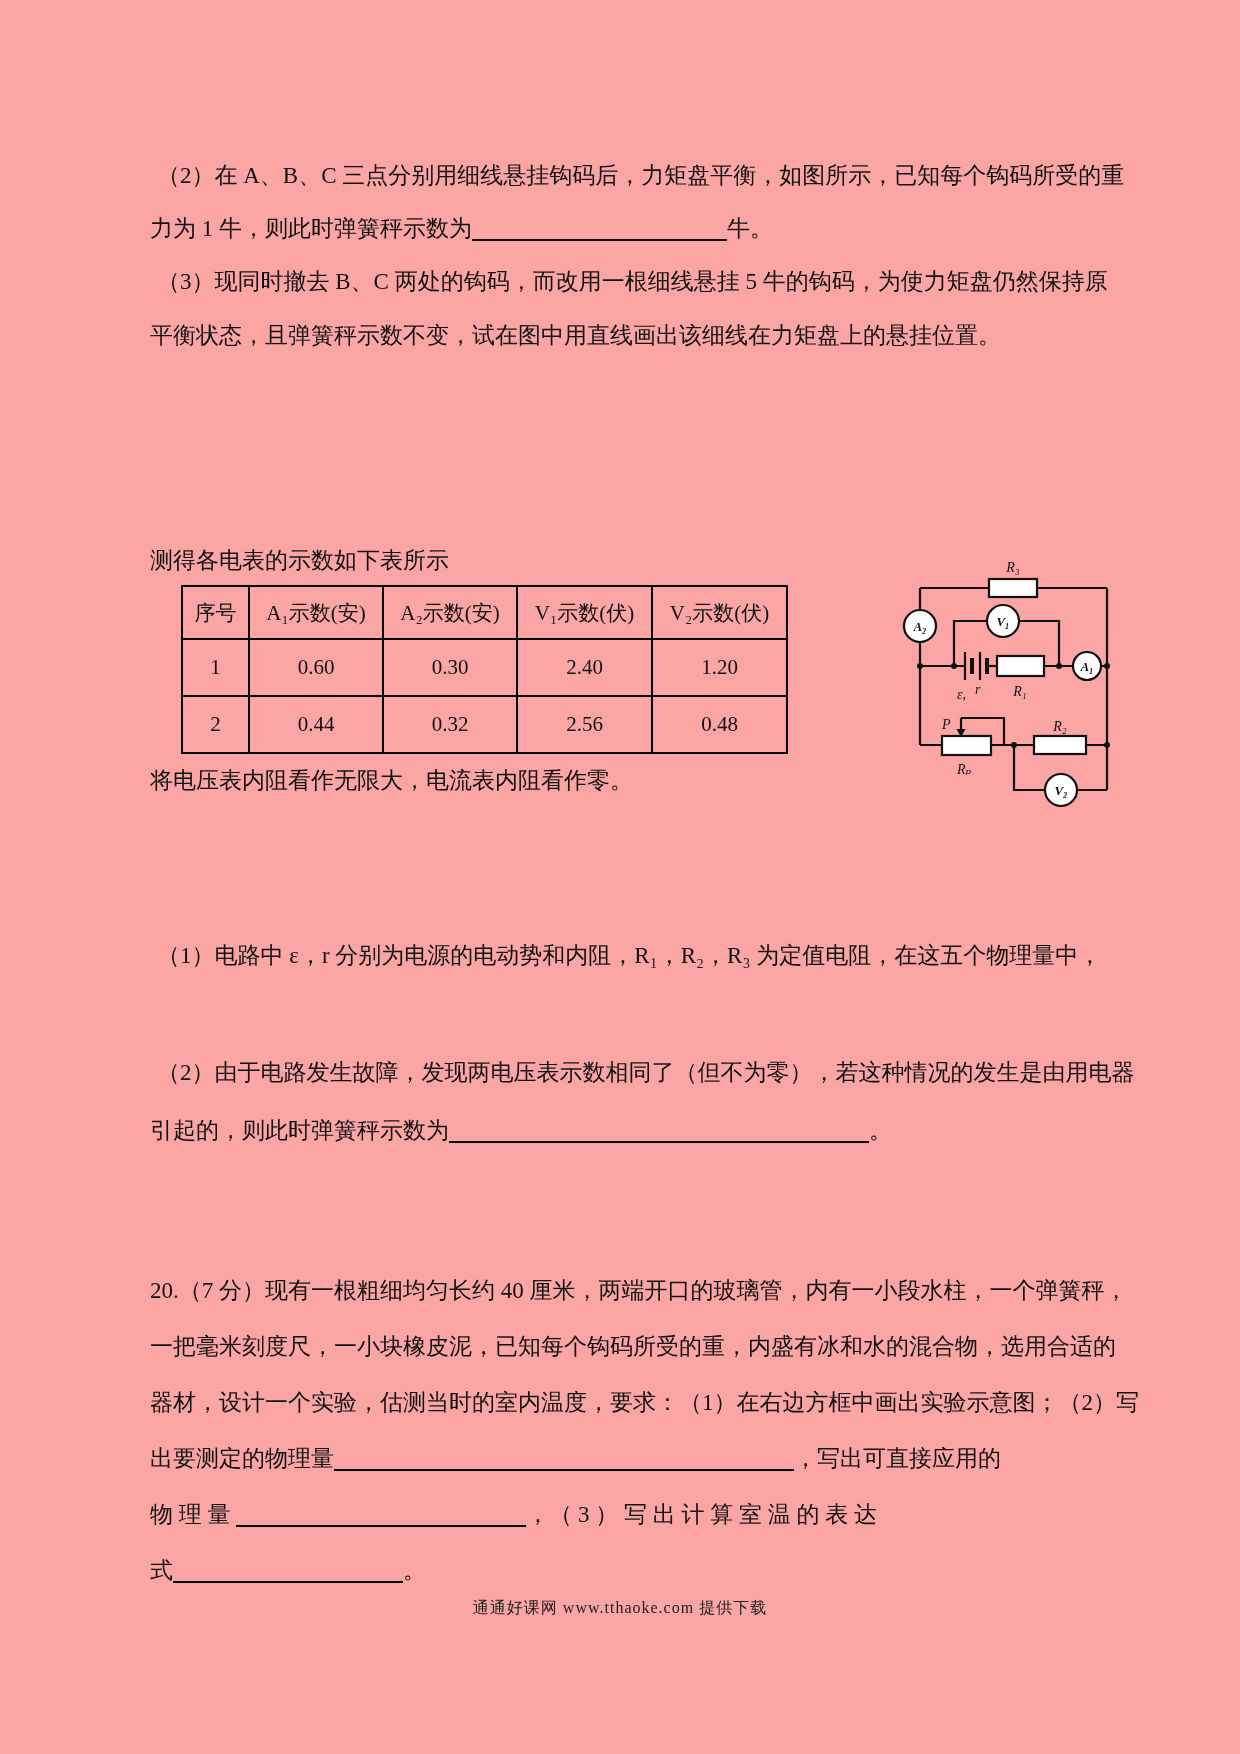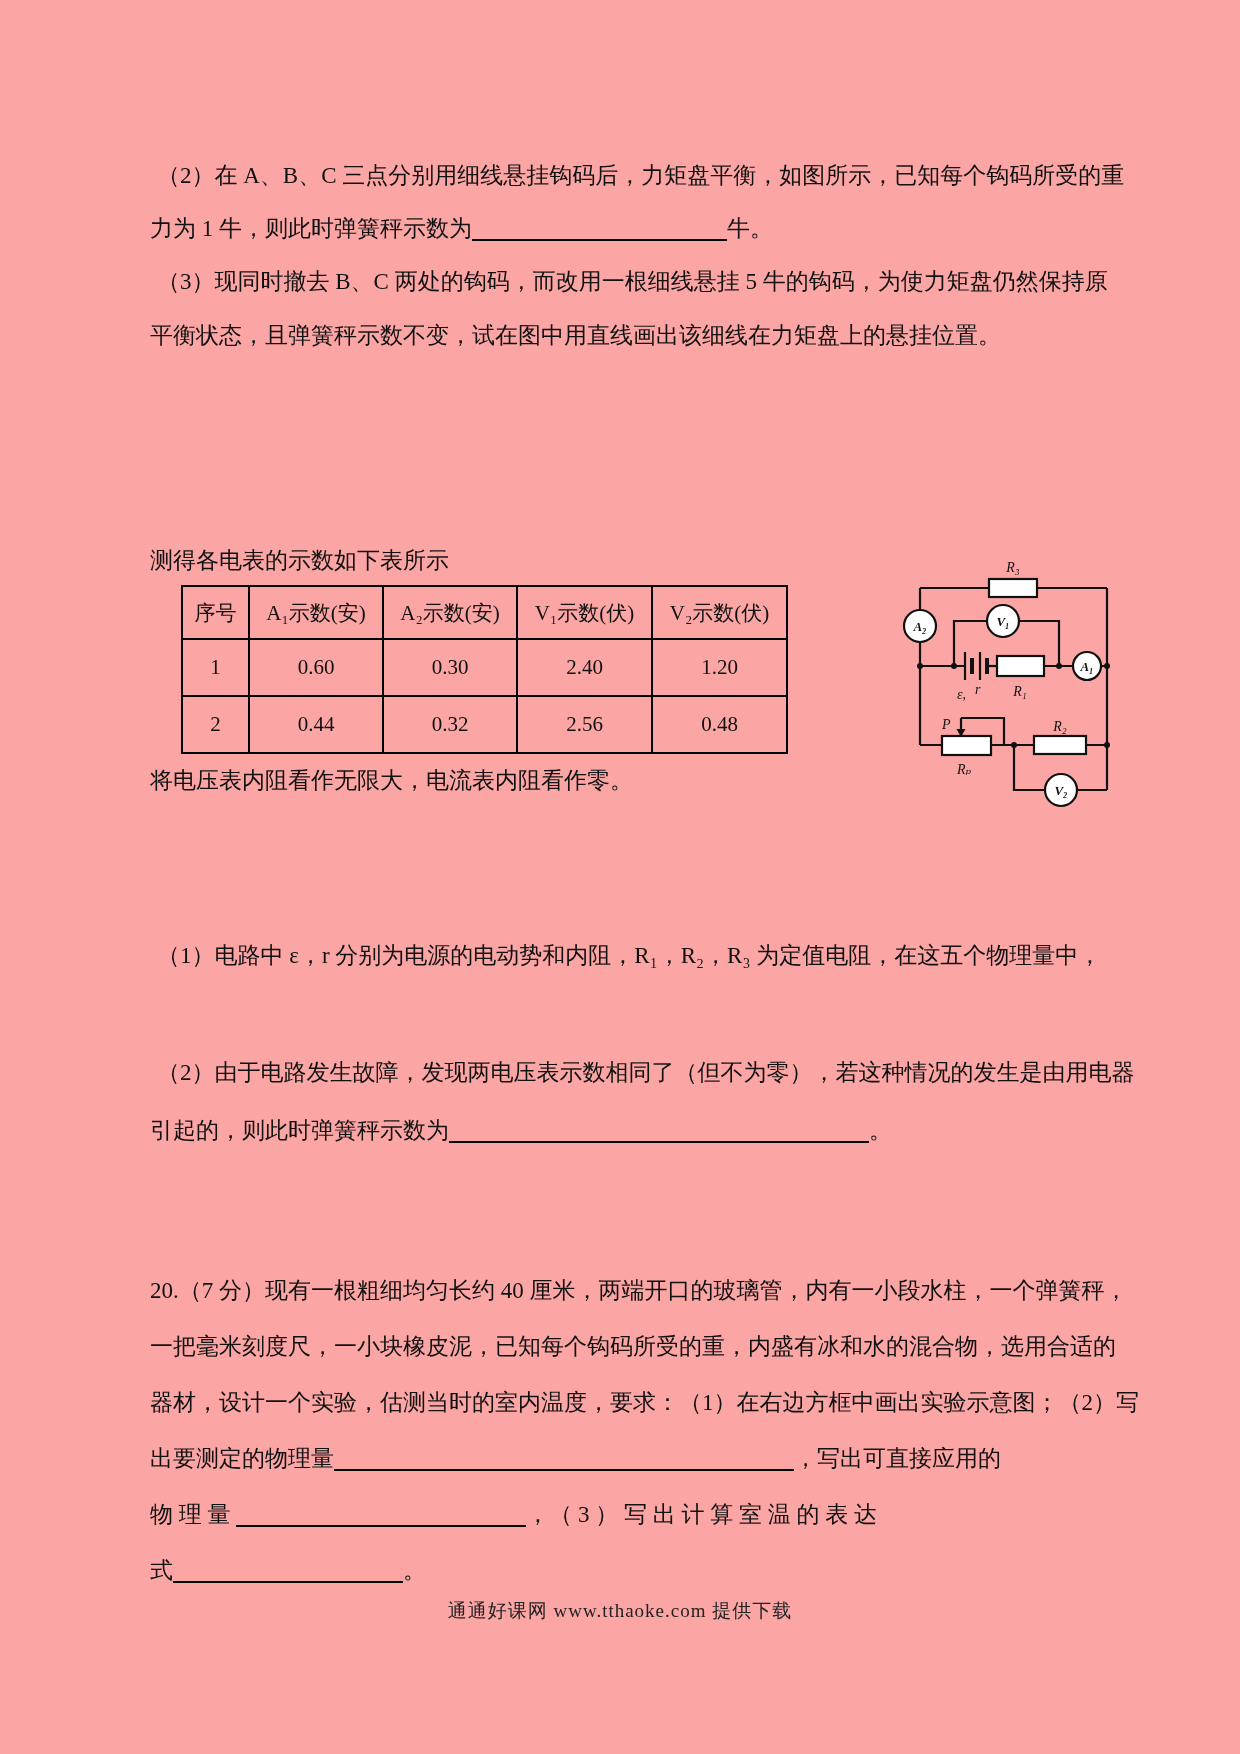--- a/index.html
+++ b/index.html
@@ -28,21 +28,21 @@
   .circuit .plate-thick{stroke:#111;stroke-width:4;fill:none;}
   .circuit .box{stroke:#111;stroke-width:2.2;fill:#fff;}
   .circuit .dot{fill:#111;stroke:none;}
   .circuit text{
     fill:#111;stroke:none;font-family:"Liberation Serif","DejaVu Serif",serif;
     font-style:italic;font-size:14px;
   }
   .circuit text.meterlbl{font-size:13px;font-weight:bold;}
   .footer{
     position:absolute;left:0;top:1598px;width:100%;text-align:center;
-    font-size:19px;color:#222;letter-spacing:1px;
+    font-size:16px;color:#222;letter-spacing:1px;
   }
 </style>
 </head>
 <body>
 
 <div class="page">
 
   <div class="line" style="left:157px;top:161px">（2）在 A、B、C 三点分别用细线悬挂钩码后，力矩盘平衡，如图所示，已知每个钩码所受的重</div>
   <div class="line" style="left:150px;top:214px"><span>力为 1 牛，则此时弹簧秤示数为</span><span class="blank" style="width:255px"></span><span>牛。</span></div>
   <div class="line" style="left:157px;top:267px">（3）现同时撤去 B、C 两处的钩码，而改用一根细线悬挂 5 牛的钩码，为使力矩盘仍然保持原</div>

